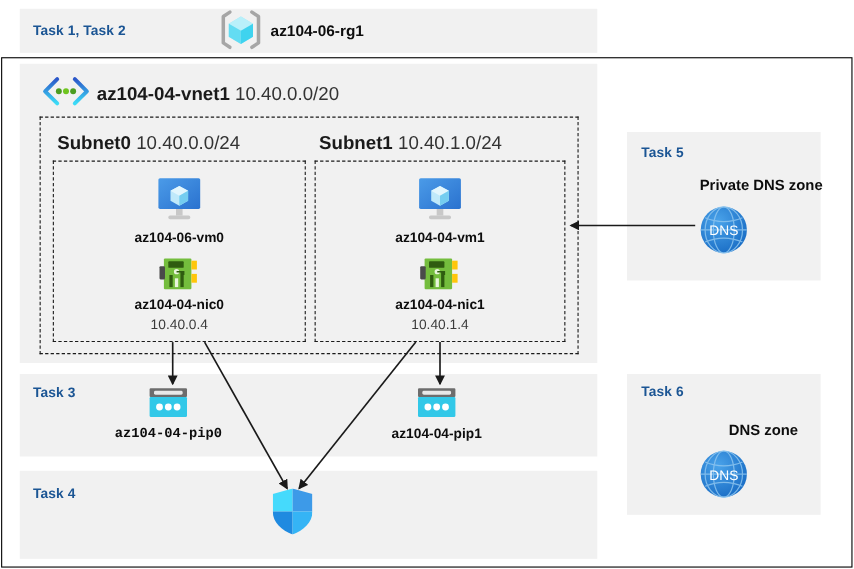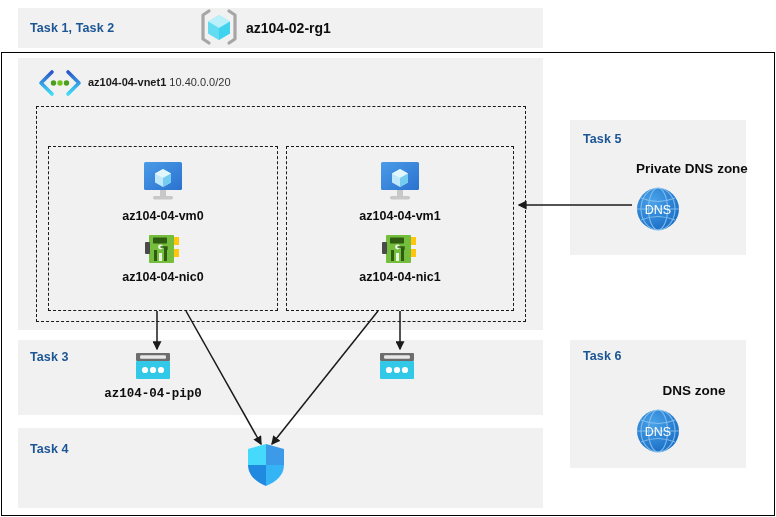--- a/index.html
+++ b/index.html
@@ -53,21 +53,21 @@
     position:absolute;
     text-align:center;
     font-size:12.5px;
     font-weight:normal;
     color:#3b3b3b;
     white-space:nowrap;
   }
   .hdr{
     position:absolute;
     white-space:nowrap;
-    font-size:11px;
+    font-size:17px;
     color:#1a1a1a;
   }
   .hdr b{font-weight:bold;}
   .hdr span.cidr{font-weight:normal;color:#333;}
   .big-title{
     position:absolute;
     white-space:nowrap;
     font-size:14px;
     font-weight:bold;
     color:#0d0d0d;
@@ -105,21 +105,21 @@
 
       <path d="M31 4 L37 8 L37 32 L31 36" fill="none" stroke="#a6a6a6" stroke-width="3.2" stroke-linecap="round" stroke-linejoin="round"></path>
 
       <polygon points="21,8 32,14.5 32,26.5 21,33 10,26.5 10,14.5" fill="#9ee8f7"></polygon>
       <polygon points="21,8 32,14.5 21,21 10,14.5" fill="#b9f0fa"></polygon>
       <polygon points="21,21 32,14.5 32,26.5 21,33" fill="#3fd3ef"></polygon>
       <polygon points="21,21 10,14.5 10,26.5 21,33" fill="#63dcf2"></polygon>
     </svg>
   </div>
 
-  <div class="big-title" style="left:246px;top:20px;">az104-02-rg1</div>
+  <div class="big-title" style="left:246px;top:20px;">az104-06-rg1</div>
 
   <div class="outer-border" style="left:1px;top:52px;width:774px;height:464px;"></div>
 
   <div class="panel" style="left:18px;top:58px;width:525px;height:272px;"></div>
 
   <div class="icon" style="left:38px;top:70px;width:44px;height:26px;">
     <svg width="44" height="26" viewBox="0 0 44 26">
       <defs>
         <linearGradient id="vnetg1" x1="0" y1="0" x2="0" y2="1">
           <stop offset="0" stop-color="#2b57c9"></stop>
@@ -134,59 +134,68 @@
     </svg>
   </div>
 
   <div class="hdr" style="left:88px;top:76px;">
     <b>az104-04-vnet1</b>
     <span class="cidr">10.40.0.0/20</span>
   </div>
 
   <div class="dashed" style="left:36px;top:106px;width:490px;height:216px;"></div>
 
+  <div class="hdr" style="left:52px;top:120px;">
+    <b>Subnet0</b>
+    <span class="cidr">10.40.0.0/24</span>
+  </div>
 
   <div class="dashed" style="left:48px;top:146px;width:230px;height:165px;"></div>
 
   <div class="icon" style="left:138px;top:160px;width:50px;height:44px;">
     <svg width="50" height="44" viewBox="0 0 50 44">
       <defs>
         <linearGradient id="vmg0" x1="0" y1="0" x2="1" y2="1">
           <stop offset="0" stop-color="#4b9be8"></stop>
           <stop offset="1" stop-color="#2a72cf"></stop>
         </linearGradient>
       </defs>
       <rect x="6" y="2" width="38" height="28" rx="1.5" fill="url(#vmg0)"></rect>
       <polygon points="25,9 33,13.5 33,22.5 25,27 17,22.5 17,13.5" fill="#bfe9fa"></polygon>
       <polygon points="25,9 33,13.5 25,18 17,13.5" fill="#e2f6fd"></polygon>
       <polygon points="25,18 33,13.5 33,22.5 25,27" fill="#74cdf0"></polygon>
       <rect x="22" y="30" width="6" height="6" fill="#c8c8c8"></rect>
       <rect x="15" y="36" width="20" height="3.4" rx="1.6" fill="#c8c8c8"></rect>
     </svg>
   </div>
 
-  <div class="node-label" style="left:83px;top:209px;width:160px;">az104-04-vm0</div>
+  <div class="node-label" style="left:83px;top:209px;width:160px;">az104-06-vm0</div>
 
   <div class="icon" style="left:145px;top:232px;width:36px;height:34px;">
     <svg width="36" height="34" viewBox="0 0 36 34">
       <rect x="4" y="3" width="25" height="28" rx="1" fill="#74bd3d"></rect>
       <rect x="0" y="10" width="5" height="12" rx="1" fill="#4a4a4a"></rect>
       <rect x="29" y="5" width="5" height="8" fill="#ffc60b"></rect>
       <rect x="29" y="17" width="5" height="8" fill="#ffc60b"></rect>
       <rect x="8" y="5.5" width="14" height="6" rx="0.8" fill="#2f5c10"></rect>
       <rect x="9" y="18" width="3" height="11" fill="#2f5c10"></rect>
       <rect x="14" y="21" width="3" height="8" fill="#e9f5dc"></rect>
       <rect x="19" y="15" width="3" height="14" fill="#2f5c10"></rect>
       <circle cx="15.5" cy="15" r="2.4" fill="#eaf6de"></circle>
       <path d="M15.5 15 L22 15 L22 18" fill="none" stroke="#2f5c10" stroke-width="1.3"></path>
     </svg>
   </div>
 
   <div class="node-label" style="left:83px;top:270px;width:160px;">az104-04-nic0</div>
-
+  <div class="node-sub" style="left:83px;top:288px;width:160px;">10.40.0.4</div>
+
+  <div class="hdr" style="left:290px;top:120px;">
+    <b>Subnet1</b>
+    <span class="cidr">10.40.1.0/24</span>
+  </div>
 
   <div class="dashed" style="left:286px;top:146px;width:228px;height:165px;"></div>
 
   <div class="icon" style="left:375px;top:160px;width:50px;height:44px;">
     <svg width="50" height="44" viewBox="0 0 50 44">
       <defs>
         <linearGradient id="vmg1" x1="0" y1="0" x2="1" y2="1">
           <stop offset="0" stop-color="#4b9be8"></stop>
           <stop offset="1" stop-color="#2a72cf"></stop>
         </linearGradient>
@@ -211,20 +220,21 @@
       <rect x="8" y="5.5" width="14" height="6" rx="0.8" fill="#2f5c10"></rect>
       <rect x="9" y="18" width="3" height="11" fill="#2f5c10"></rect>
       <rect x="14" y="21" width="3" height="8" fill="#e9f5dc"></rect>
       <rect x="19" y="15" width="3" height="14" fill="#2f5c10"></rect>
       <circle cx="15.5" cy="15" r="2.4" fill="#eaf6de"></circle>
       <path d="M15.5 15 L22 15 L22 18" fill="none" stroke="#2f5c10" stroke-width="1.3"></path>
     </svg>
   </div>
 
   <div class="node-label" style="left:320px;top:270px;width:160px;">az104-04-nic1</div>
+  <div class="node-sub" style="left:320px;top:288px;width:160px;">10.40.1.4</div>
 
   <div class="panel" style="left:18px;top:340px;width:525px;height:75px;"></div>
 
   <div class="task-label" style="left:30px;top:350px;">Task 3</div>
 
   <div class="icon" style="left:134px;top:352px;width:38px;height:30px;">
     <svg width="38" height="30" viewBox="0 0 38 30">
       <rect x="2" y="1" width="34" height="8" rx="1" fill="#6d6d6d"></rect>
       <rect x="6" y="3.2" width="26" height="3.6" rx="1.3" fill="#e8e8e8"></rect>
       <rect x="2" y="9" width="34" height="18" rx="1" fill="#32c8e8"></rect>
@@ -240,20 +250,21 @@
     <svg width="38" height="30" viewBox="0 0 38 30">
       <rect x="2" y="1" width="34" height="8" rx="1" fill="#6d6d6d"></rect>
       <rect x="6" y="3.2" width="26" height="3.6" rx="1.3" fill="#e8e8e8"></rect>
       <rect x="2" y="9" width="34" height="18" rx="1" fill="#32c8e8"></rect>
       <circle cx="11" cy="18" r="3.1" fill="#ffffff"></circle>
       <circle cx="19" cy="18" r="3.1" fill="#ffffff"></circle>
       <circle cx="27" cy="18" r="3.1" fill="#ffffff"></circle>
     </svg>
   </div>
 
+  <div class="node-label" style="left:317px;top:387px;width:160px;">az104-04-pip1</div>
 
   <div class="panel" style="left:18px;top:428px;width:525px;height:80px;"></div>
 
   <div class="task-label" style="left:30px;top:442px;">Task 4</div>
 
   <div class="icon" style="left:246px;top:443px;width:40px;height:44px;">
     <svg width="40" height="44" viewBox="0 0 40 44">
       <defs>
         <clipPath id="shieldclip">
           <path d="M20 1 L38 6 L38 22 C38 32 30 39 20 43 C10 39 2 32 2 22 L2 6 Z"></path>

